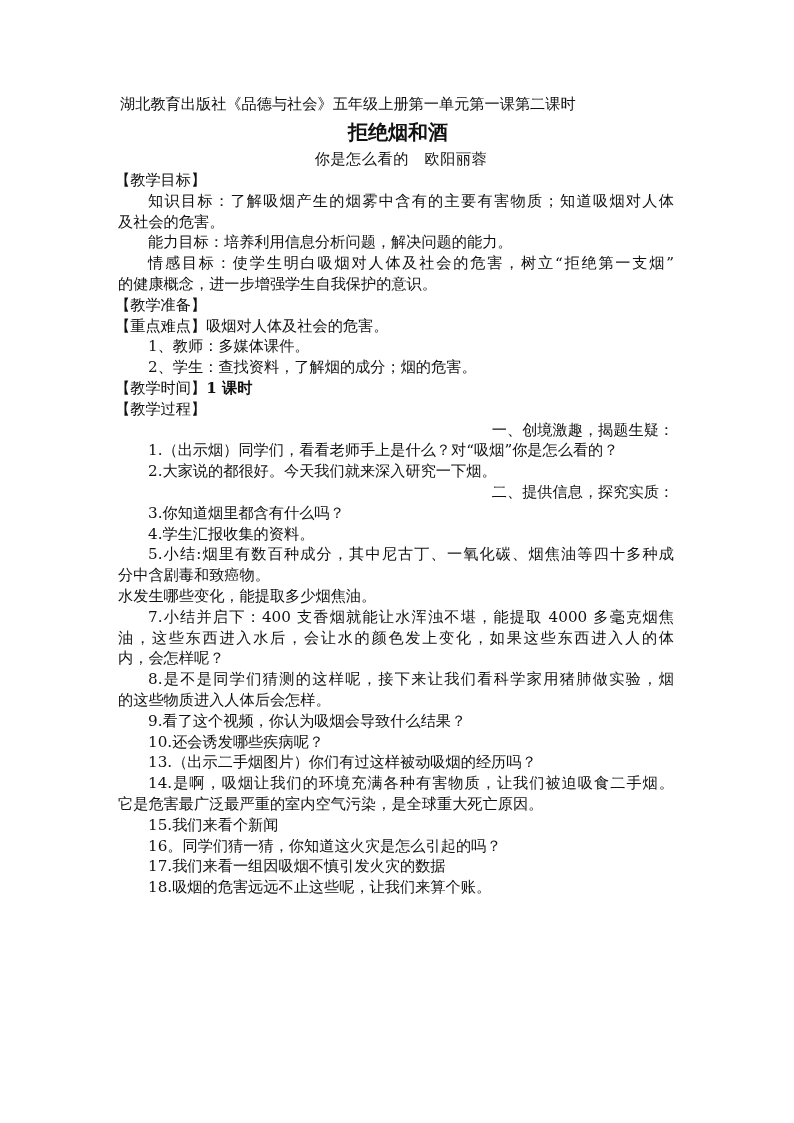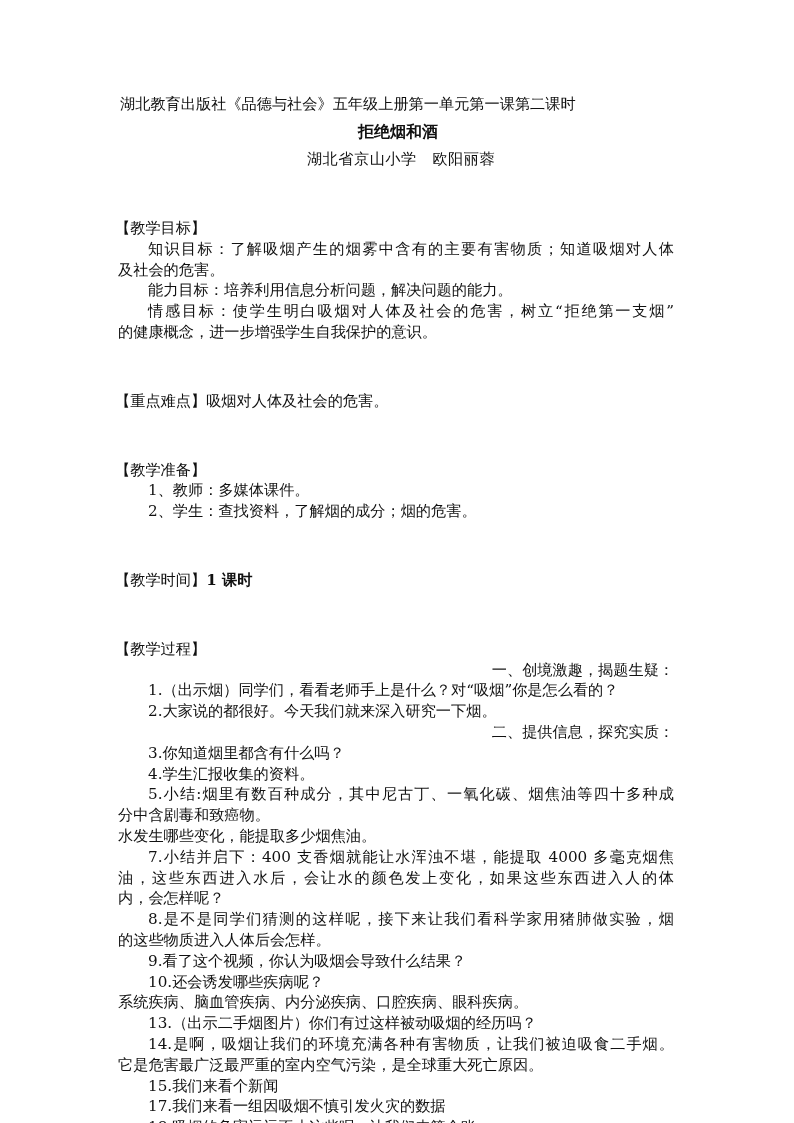--- a/index.html
+++ b/index.html
@@ -34,37 +34,36 @@
   .source-line {
     margin-left: 2px;
     white-space: nowrap;
     font-size: 15.2px;
     line-height: 20.8px;
     height: 22px;
   }
   .title {
     text-align: center;
     font-weight: bold;
-    font-size: 16px;
+    font-size: 20px;
     line-height: 28px;
     height: 30px;
     margin-top: 2px;
     margin-left: 4px;
   }
   .author {
     text-align: center;
     height: 22px;
     line-height: 22px;
     margin-left: 10px;
     letter-spacing: 0.5px;
   }
   .section-head {
     margin-left: -3px;
     white-space: nowrap;
-    margin-top: 48px;
   }
   .section-head .tail {
     font-weight: normal;
   }
   .section-head .tail.bold {
     font-weight: bold;
   }
   .item {
     text-indent: 30px;
     white-space: nowrap;
@@ -84,34 +83,34 @@
   }
 </style>
 </head>
 <body>
 
 <div class="page">
   <div class="content">
 
     <div class="source-line">湖北教育出版社《品德与社会》五年级上册第一单元第一课第二课时</div>
     <div class="title">拒绝烟和酒</div>
-    <div class="author">湖北省京山小学　欧阳丽蓉</div>
+    <div class="author">你是怎么看的　欧阳丽蓉</div>
 
     <div class="section-head">【教学目标】</div>
     <div class="justify-line wrap">知识目标：了解吸烟产生的烟雾中含有的主要有害物质；知道吸烟对人体</div>
     <div>及社会的危害。</div>
     <div class="item">能力目标：培养利用信息分析问题，解决问题的能力。</div>
     <div class="justify-line wrap">情感目标：使学生明白吸烟对人体及社会的危害，树立“拒绝第一支烟”</div>
     <div>的健康概念，进一步增强学生自我保护的意识。</div>
 
+    <div class="section-head">【教学准备】</div>
+
     <div class="section-head">
       <span>【重点难点】</span><span class="tail">吸烟对人体及社会的危害。</span>
     </div>
-
-    <div class="section-head">【教学准备】</div>
     <div class="item">1、教师：多媒体课件。</div>
     <div class="item">2、学生：查找资料，了解烟的成分；烟的危害。</div>
 
     <div class="section-head">
       <span>【教学时间】</span><span class="tail bold">1 课时</span>
     </div>
 
     <div class="section-head">【教学过程】</div>
 
     <div class="part-head">一、创境激趣，揭题生疑：</div>
@@ -125,22 +124,22 @@
     <div>分中含剧毒和致癌物。</div>
     <div>水发生哪些变化，能提取多少烟焦油。</div>
     <div class="justify-line wrap">7.小结并启下：400 支香烟就能让水浑浊不堪，能提取 4000 多毫克烟焦</div>
     <div class="justify-line">油，这些东西进入水后，会让水的颜色发上变化，如果这些东西进入人的体</div>
     <div>内，会怎样呢？</div>
 
     <div class="justify-line wrap">8.是不是同学们猜测的这样呢，接下来让我们看科学家用猪肺做实验，烟</div>
     <div>的这些物质进入人体后会怎样。</div>
     <div class="item">9.看了这个视频，你认为吸烟会导致什么结果？</div>
     <div class="item">10.还会诱发哪些疾病呢？</div>
-    <div>系统疾病、脑血管疾病、内分泌疾病、口腔疾病、眼科疾病。</div>
     <div class="item">13.（出示二手烟图片）你们有过这样被动吸烟的经历吗？</div>
     <div class="justify-line wrap">14.是啊，吸烟让我们的环境充满各种有害物质，让我们被迫吸食二手烟。</div>
     <div>它是危害最广泛最严重的室内空气污染，是全球重大死亡原因。</div>
     <div class="item">15.我们来看个新闻</div>
+    <div class="item">16。同学们猜一猜，你知道这火灾是怎么引起的吗？</div>
     <div class="item">17.我们来看一组因吸烟不慎引发火灾的数据</div>
     <div class="item">18.吸烟的危害远远不止这些呢，让我们来算个账。</div>
 
   </div>
 </div>
 
 </body></html>

